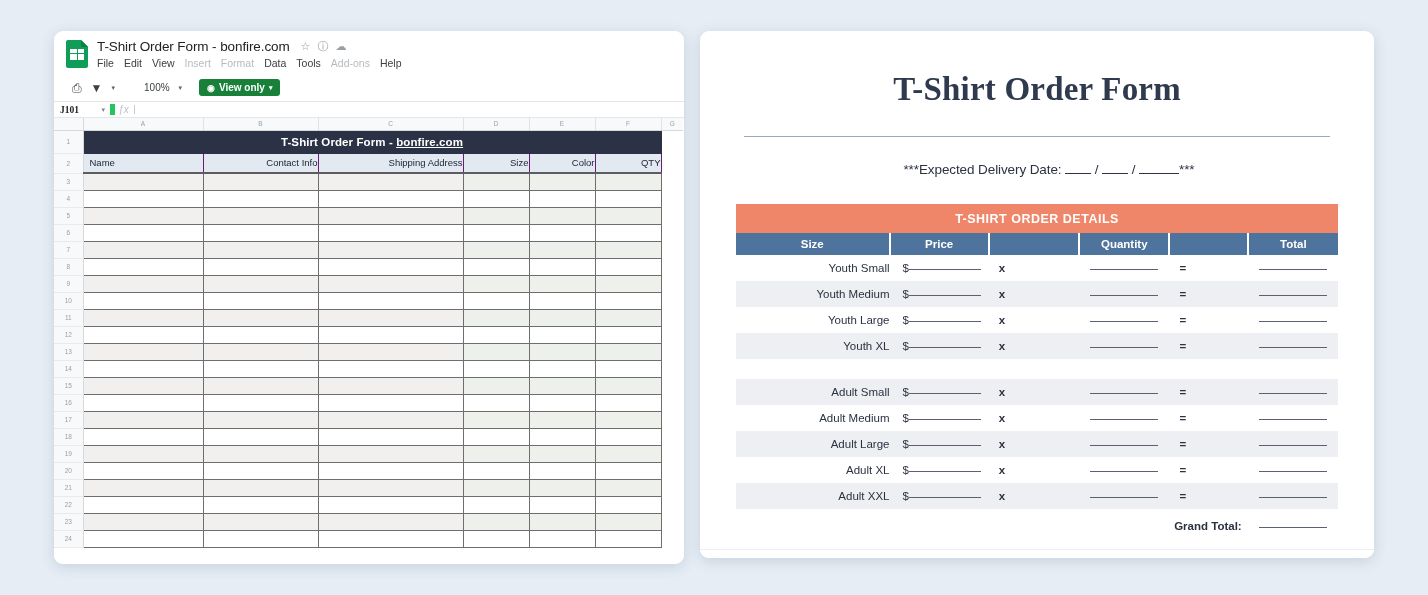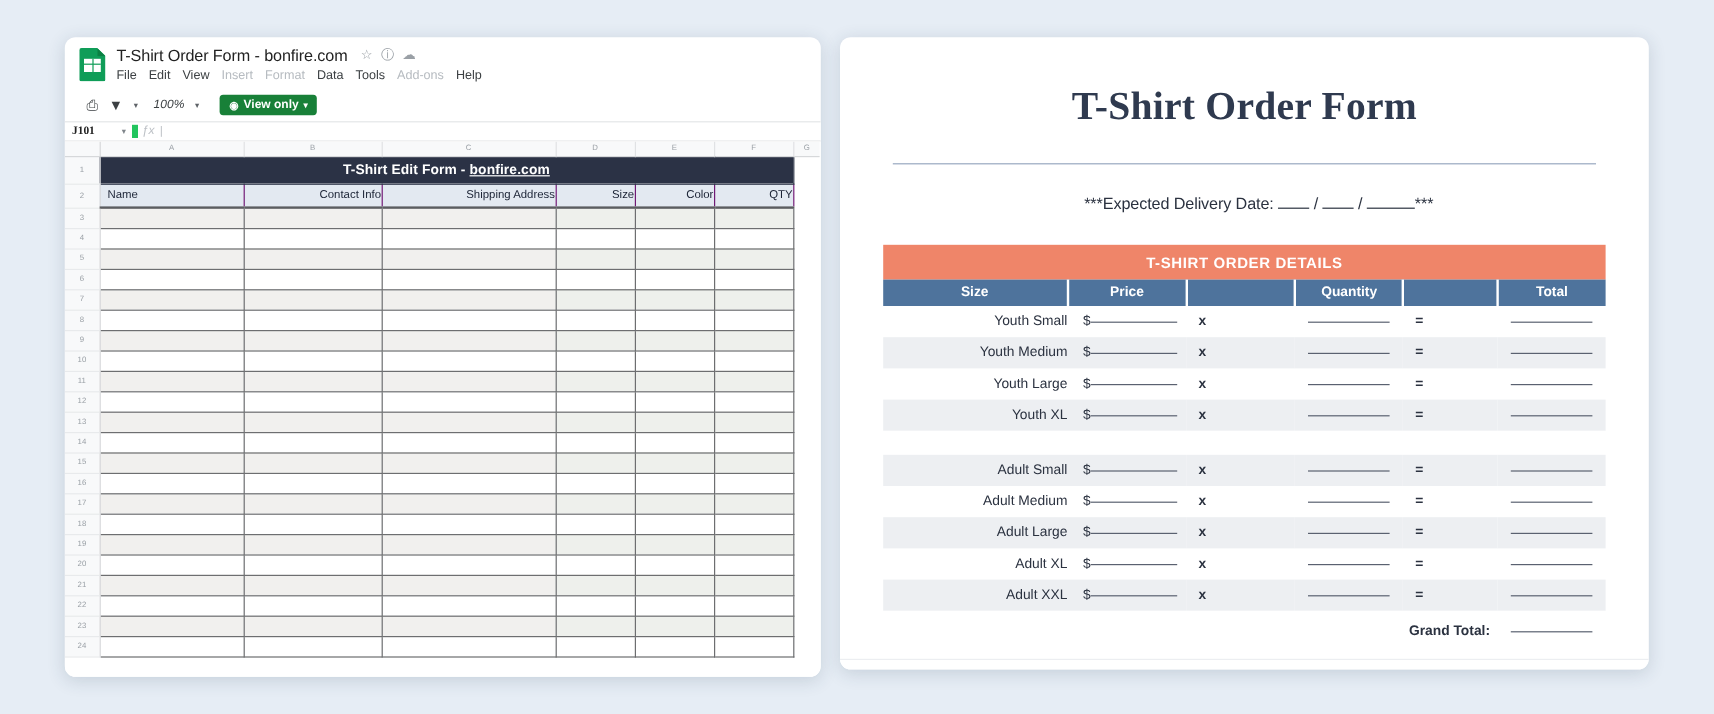--- a/index.html
+++ b/index.html
@@ -65,21 +65,21 @@
   .menu-item { font-size: 10.5px; color: #3c4043; white-space: nowrap; cursor: default; text-align: center; }
   .menu-item.dim { color: #b6bbc0; }
 
   .toolbar {
     display: flex; align-items: center; gap: 9px;
     padding: 2px 0 5px 18px;
     height: 24px;
   }
   .tb-icon { font-size: 12px; color: #3c4043; line-height: 1; }
   .tb-caret { font-size: 7px; color: #5f6368; }
-  .tb-zoom { font-size: 10px; color: #3c4043; margin-left: 4px; font-style: italic; }
+  .tb-zoom { font-size: 10px; color: #3c4043; margin-left: 20px; }
   .view-only {
     display: inline-flex; align-items: center; gap: 4px;
     background: #188038; color: #fff;
     font-size: 10px; font-weight: 600;
     padding: 3px 8px; border-radius: 3px;
     margin-left: 8px;
   }
   .view-only .eye { font-size: 9px; }
   .view-only .vcaret { font-size: 7px; }
 
@@ -319,21 +319,21 @@
           <th>C</th>
           <th>D</th>
           <th>E</th>
           <th>F</th>
           <th class="gcol-head">G</th>
         </tr>
 
         <tr>
           <td class="rownum">1</td>
           <td class="banner-cell" colspan="6">
-            <span>T-Shirt Edit Form - </span><span class="lnk">bonfire.com</span>
+            <span>T-Shirt Order Form - </span><span class="lnk">bonfire.com</span>
           </td>
           <td class="gcol"></td>
         </tr>
 
         <tr>
           <td class="rownum">2</td>
           <td class="hdr-cell left">Name</td>
           <td class="hdr-cell center">Contact Info</td>
           <td class="hdr-cell center">Shipping Address</td>
           <td class="hdr-cell center">Size</td>

